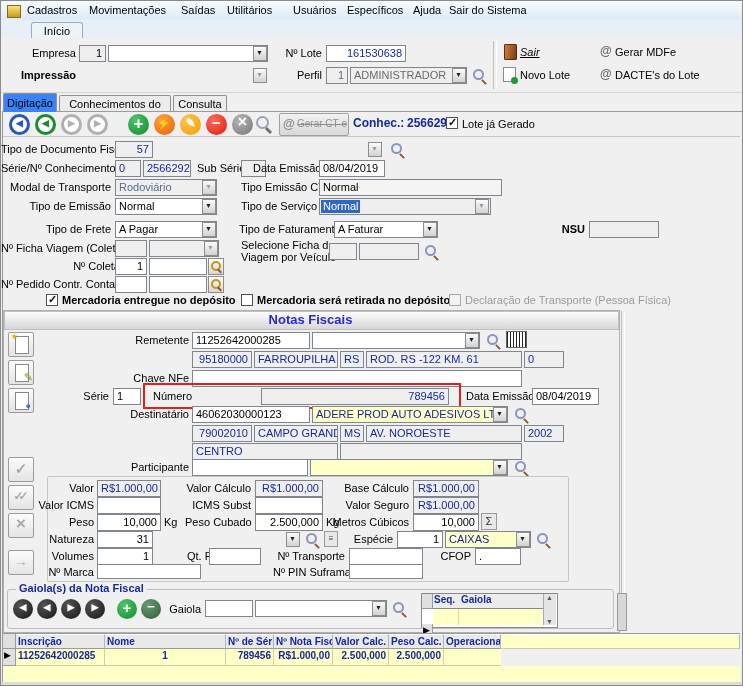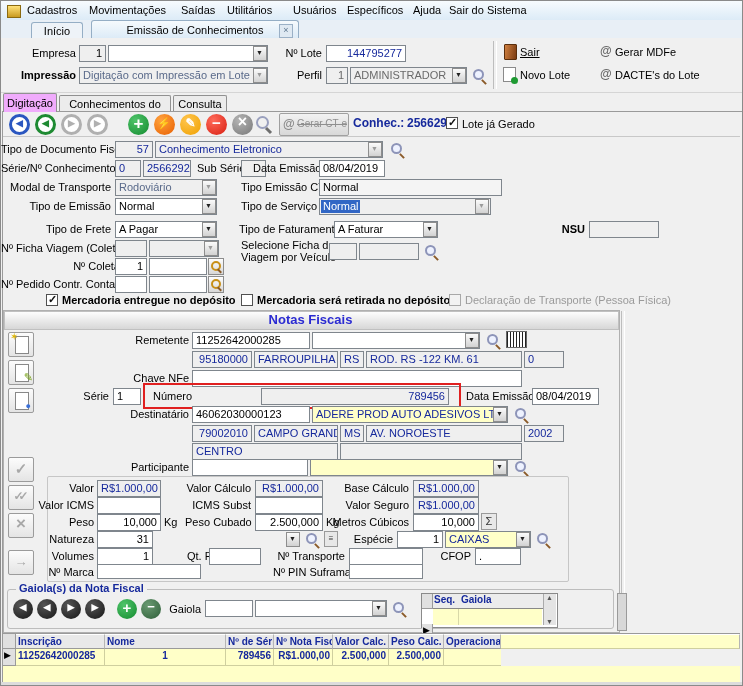--- a/index.html
+++ b/index.html
@@ -64,21 +64,21 @@
   .g-tr::after{content:"\2192";top:3px;font-size:13px;font-weight:bold;color:#a8a8a8;}
   .dcirc{position:absolute;width:20px;height:20px;border-radius:50%;background:radial-gradient(circle at 35% 30%,#555,#161616);text-align:center;}
   .dcirc::after{position:absolute;left:0;right:0;top:3px;font-size:9px;font-weight:bold;color:#fff;}
   .gp{background:radial-gradient(circle at 35% 30%,#4fc46a,#138a2e);}
   .gp::after{content:"+";top:0px;font-size:15px;}
   .gm{background:radial-gradient(circle at 35% 30%,#6a9a72,#2e5e38);}
   .gm::after{content:"\2212";top:0px;font-size:13px;}
   .vsep{position:absolute;width:2px;border-left:1px solid #bdbdbd;border-right:1px solid #fff;}
   .tab{position:absolute;box-sizing:border-box;border:1px solid #95aec5;border-bottom:none;border-radius:3px 3px 0 0;background:linear-gradient(#f6fafd,#dcebf7);font-size:11px;text-align:center;}
   .stab{position:absolute;box-sizing:border-box;border:1px solid #919191;border-bottom:none;border-radius:2px 2px 0 0;background:#ececec;font-size:11px;text-align:center;}
-  .stab.on{background:#f0abfc;}
+  .stab.on{background:#3b82f6;}
   .band{position:absolute;background:linear-gradient(#fdfdfd,#d7d7d7);border:1px solid #c0c0c0;}
   .bar3{position:absolute;background:repeating-linear-gradient(90deg,#222 0 1px,#fff 1px 3px);border:1px solid #666;}
   .hl{position:absolute;background:#3166c5;color:#fff;font-size:11px;line-height:13px;padding:0 2px;}
   .redbox{position:absolute;border:2px solid #e02020;box-sizing:border-box;pointer-events:none;}
   .sb{position:absolute;box-sizing:border-box;background:#e8e8e8;border:1px solid #9a9a9a;font-size:7px;color:#333;text-align:center;}
   .door{position:absolute;width:11px;height:14px;background:linear-gradient(100deg,#d08040,#7c3c12);border:1px solid #5a2e0c;border-radius:1px;}
   .docic{position:absolute;width:11px;height:13px;background:#fff;border:1px solid #8a8a8a;}
   .docic::after{content:"";position:absolute;right:-3px;bottom:-3px;width:7px;height:7px;border-radius:50%;background:#1e9a32;}
   .atic{position:absolute;font-size:12px;font-weight:bold;color:#6a6a6a;}
   .tbl{position:absolute;display:grid;font-size:10px;}
@@ -102,43 +102,38 @@
   <div class="l ll" style="left:226px;top:3px;">Utilitários</div>
   <div class="l ll" style="left:292px;top:3px;">Usuários</div>
   <div class="l ll" style="left:346px;top:3px;">Específicos</div>
   <div class="l ll" style="left:412px;top:3px;">Ajuda</div>
   <div class="l ll" style="left:448px;top:3px;">Sair do Sistema</div>
 
   <div class="a" style="left:0;top:19px;width:741px;height:18px;background:#e8eff6;border-bottom:1px solid #4a90c4;"></div>
   <div class="tab" style="left:30px;top:21px;width:52px;height:16px;background:#eef3f8;">
     <span style="line-height:16px;">Início</span>
   </div>
-  <div class="tab" style="left:90px;top:19px;width:208px;height:18px;">
-    <span style="line-height:18px;">Emissão de Conhecimentos</span>
-    <span class="a" style="right:5px;top:3px;width:12px;height:12px;border:1px solid #9ab0c6;background:#dfe9f2;font-size:9px;line-height:11px;color:#607890;">×</span>
-  </div>
 
   <div class="a" style="left:0;top:37px;width:741px;height:54px;background:#f0f0f0;border-bottom:1px solid #d5d5d5;"></div>
   <div class="l" style="left:20px;top:46px;width:55px;">Empresa</div>
   <div class="f ro r" style="left:78px;top:44px;width:27px;color:#000;">1</div>
   <div class="f" style="left:107px;top:44px;width:160px;"></div>
   <div class="ddb" style="left:252px;top:45px;"></div>
   <div class="l" style="left:283px;top:46px;width:38px;">Nº Lote</div>
-  <div class="f r navy" style="left:325px;top:44px;width:80px;">144795277</div>
+  <div class="f r navy" style="left:325px;top:44px;width:80px;">161530638</div>
   <div class="l" style="left:18px;top:68px;width:57px;font-weight:bold;">Impressão</div>
-  <div class="f ro" style="left:78px;top:66px;width:189px;color:#5a6a8a;">Digitação com Impressão em Lote</div>
   <div class="ddb dis" style="left:252px;top:67px;"></div>
   <div class="l" style="left:293px;top:68px;width:28px;">Perfil</div>
   <div class="f ro r" style="left:325px;top:66px;width:22px;color:#6a6a6a;">1</div>
   <div class="f ro" style="left:349px;top:66px;width:117px;color:#6a6a6a;">ADMINISTRADOR</div>
   <div class="ddb" style="left:451px;top:67px;"></div>
   <div class="mag" style="left:472px;top:68px;"></div>
   <div class="vsep" style="left:492px;top:40px;height:48px;"></div>
   <div class="door" style="left:503px;top:43px;"></div>
-  <div class="l ll" style="left:519px;top:45px;text-decoration:underline;">Sair</div>
+  <div class="l ll" style="left:519px;top:45px;text-decoration:underline;font-style:italic;">Sair</div>
   <div class="atic" style="left:599px;top:43px;">@</div>
   <div class="l ll" style="left:614px;top:45px;">Gerar MDFe</div>
   <div class="docic" style="left:502px;top:66px;"></div>
   <div class="l ll" style="left:519px;top:68px;">Novo Lote</div>
   <div class="atic" style="left:599px;top:66px;">@</div>
   <div class="l ll" style="left:614px;top:68px;">DACTE's do Lote</div>
 
   <div class="stab on" style="left:2px;top:92px;width:54px;height:19px;z-index:2;">
     <span style="line-height:19px;">Digitação</span>
   </div>
@@ -165,21 +160,20 @@
     <span class="atic" style="left:3px;top:3px;color:#8a8a8a;">@</span>
     <span class="a" style="left:17px;top:4px;font-size:10px;color:#8f8f8f;text-decoration:line-through;">Gerar CT-e</span>
   </div>
   <div class="l ll" style="left:352px;top:115px;font-size:12px;font-weight:bold;color:#16299c;">Conhec.:</div>
   <div class="l ll" style="left:406px;top:115px;font-size:12px;font-weight:bold;color:#16299c;">2566292</div>
   <div class="cb on" style="left:445px;top:116px;"></div>
   <div class="l ll" style="left:461px;top:117px;">Lote já Gerado</div>
 
   <div class="l" style="left:0;top:142px;width:110px;">Tipo de Documento Fiscal</div>
   <div class="f ro r" style="left:114px;top:140px;width:38px;">57</div>
-  <div class="f ro" style="left:154px;top:140px;width:228px;">Conhecimento Eletronico</div>
   <div class="ddb dis" style="left:367px;top:141px;"></div>
   <div class="mag" style="left:390px;top:142px;"></div>
 
   <div class="l" style="left:0;top:161px;width:110px;">Série/Nº Conhecimento</div>
   <div class="f ro" style="left:114px;top:159px;width:26px;">0</div>
   <div class="f ro r" style="left:142px;top:159px;width:48px;">2566292</div>
   <div class="l ll" style="left:196px;top:161px;">Sub Série</div>
   <div class="f ro" style="left:240px;top:159px;width:25px;"></div>
   <div class="l" style="left:252px;top:161px;width:62px;">Data Emissão</div>
   <div class="f" style="left:318px;top:159px;width:66px;">08/04/2019</div>

